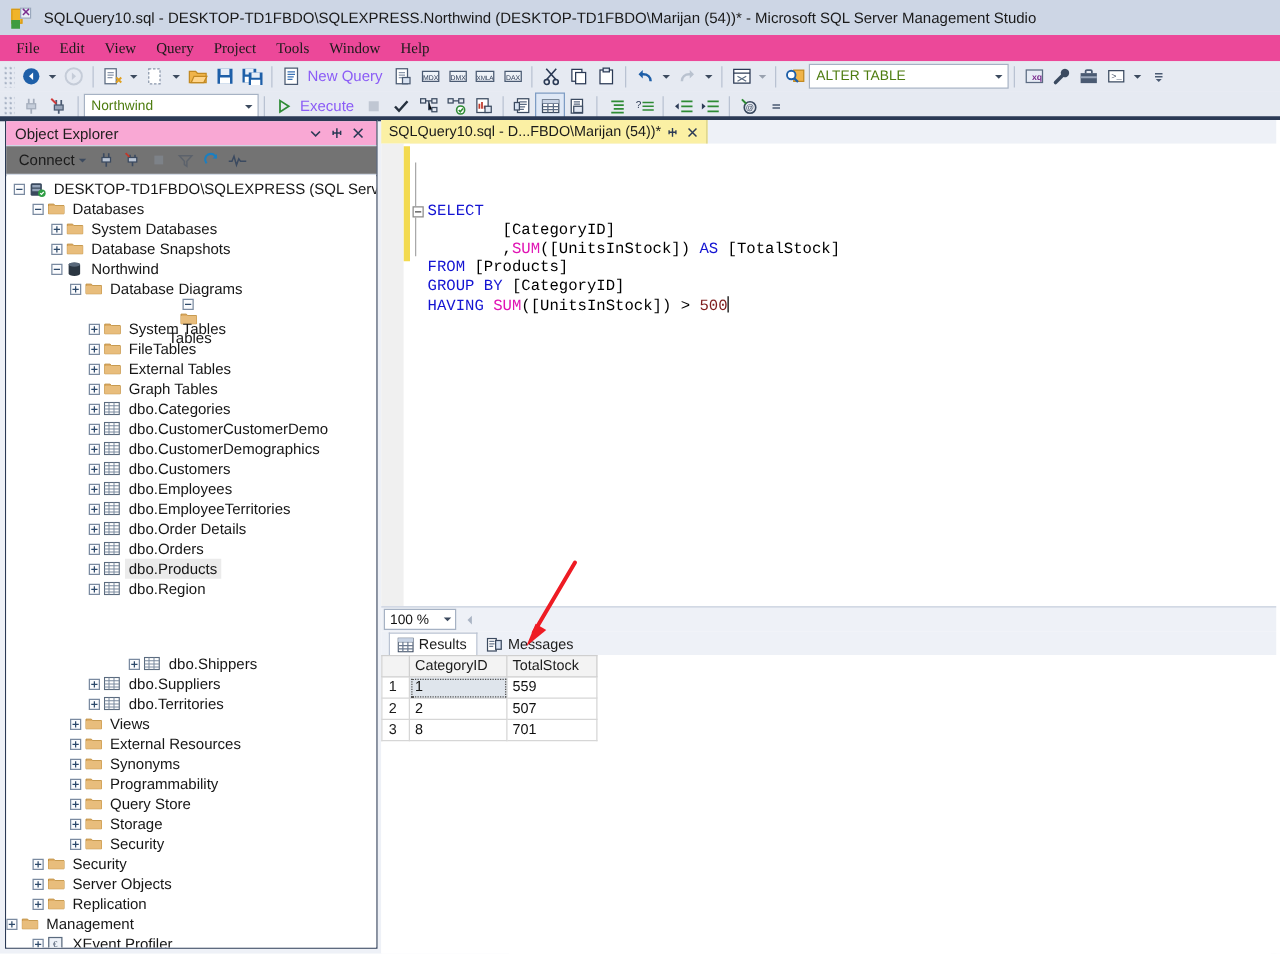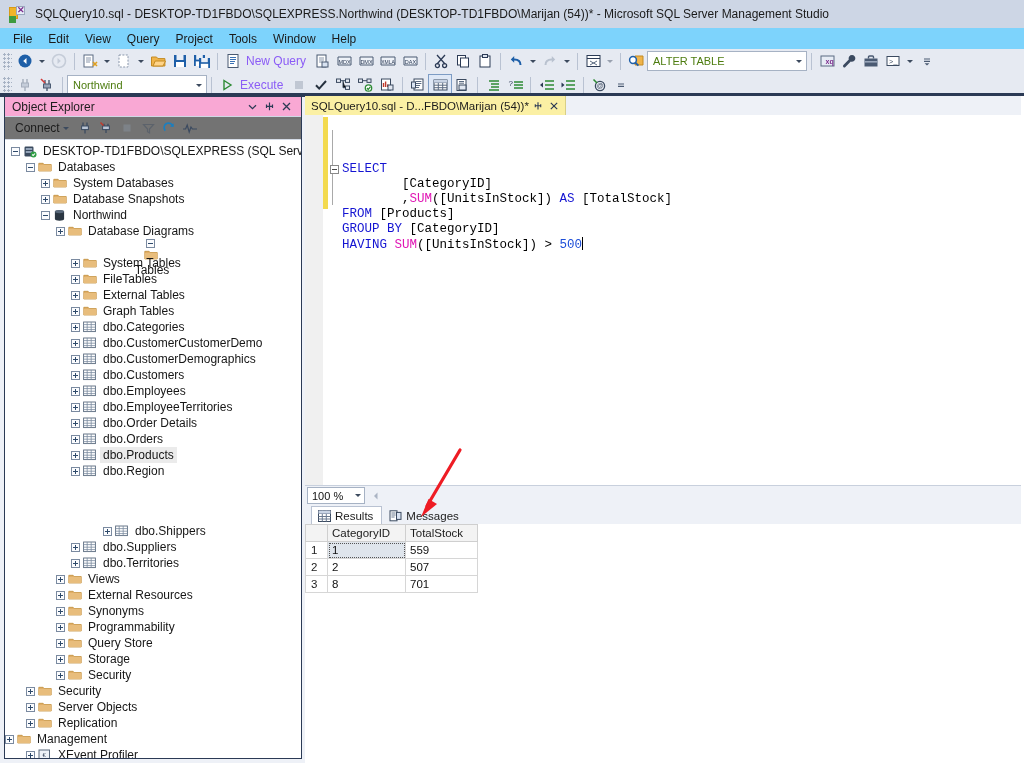--- a/index.html
+++ b/index.html
@@ -27,21 +27,21 @@
   }
   .title-logo .sq1 { position: absolute; left: 0; top: 1px; width: 9px; height: 12px; background: #f0b429; border: 1px solid #d79a17;}
   .title-logo .sq2 { position: absolute; left: 7px; top: 0px; width: 9px; height: 9px; background: #e8eef7; border: 1px solid #9aa8bd;}
   .title-logo .xm  { position: absolute; left: 8px; top: 0px; color: #7b2d8e; font-size: 9px; line-height: 9px; font-weight: bold;}
   .title-logo .lb  { position: absolute; left: 0px; top: 10px; width: 7px; height: 7px; background: #3f9b3f;}
   .title-text { font-size: 12px; color: #1a1a1a; white-space: nowrap; }
 
   
   .menubar {
     position: absolute; left: 0; top: 28px; width: 1024px; height: 21px;
-    background: #7dd3fc; display: flex; align-items: center; padding-left: 5px;
+    background: #ec4899; display: flex; align-items: center; padding-left: 5px; font-family: Liberation Serif, serif;
   }
   .menu-item {
     font-size: 12px; color: #1b1b1b; padding: 2px 8px; cursor: default;
     white-space: nowrap;
   }
 
   
   .toolbar {
     position: absolute; left: 0; width: 1024px; height: 24px;
     background: #e6eaf2; display: flex; align-items: center;
@@ -136,21 +136,21 @@
   .gutter-change .ychunk { width: 5px; background: #f3da4f; }
   .code {
     flex: 1; padding: 2px 0 0 2px; position: relative;
     font-family: "Liberation Mono", "DejaVu Sans Mono", monospace;
     font-size: 12.5px; line-height: 15px; white-space: pre; color: #000000;
   }
   .ln { height: 15px; position: relative; padding-left: 12px; }
   .kw   { color: #1414d2; }
   .fn   { color: #e014b4; }
   .ident{ color: #000000; }
-  .num  { color: #1d4ed8; }
+  .num  { color: #7f1d1d; }
   .op   { color: #000000; }
   .collapse-box {
     position: absolute; left: 0px; top: 3px; width: 9px; height: 9px;
     border: 1px solid #8a8a8a; background: #ffffff; cursor: default;
   }
   .collapse-box::before { content:""; position:absolute; left:1px; top:3px; width:5px; height:1px; background:#4a4a4a;}
   .region-bar { position: absolute; left: 4px; top: 15px; width: 1px; height: 75px; background: #a9a9a9; }
   .caret-bar { display: inline-block; width: 1px; height: 13px; background: #000; vertical-align: -2px; }
 
   

